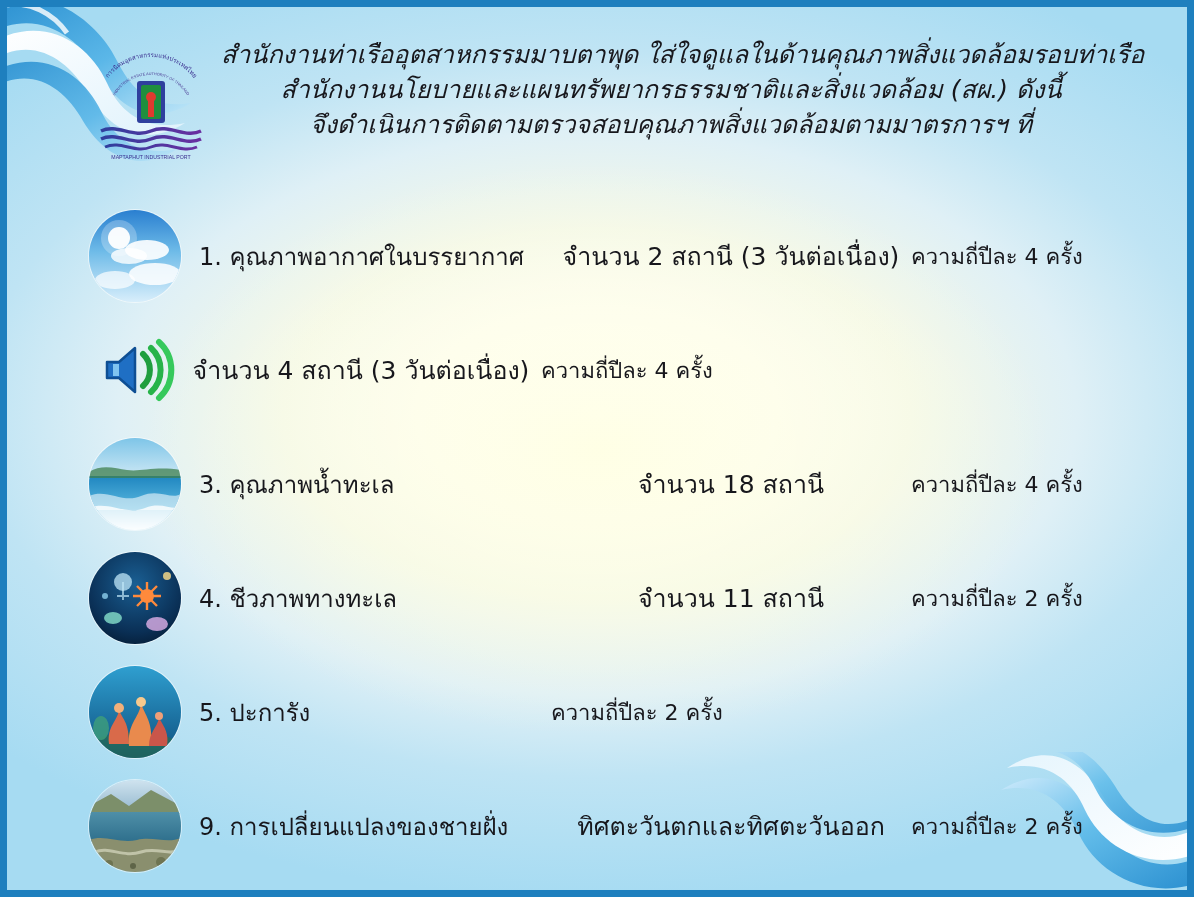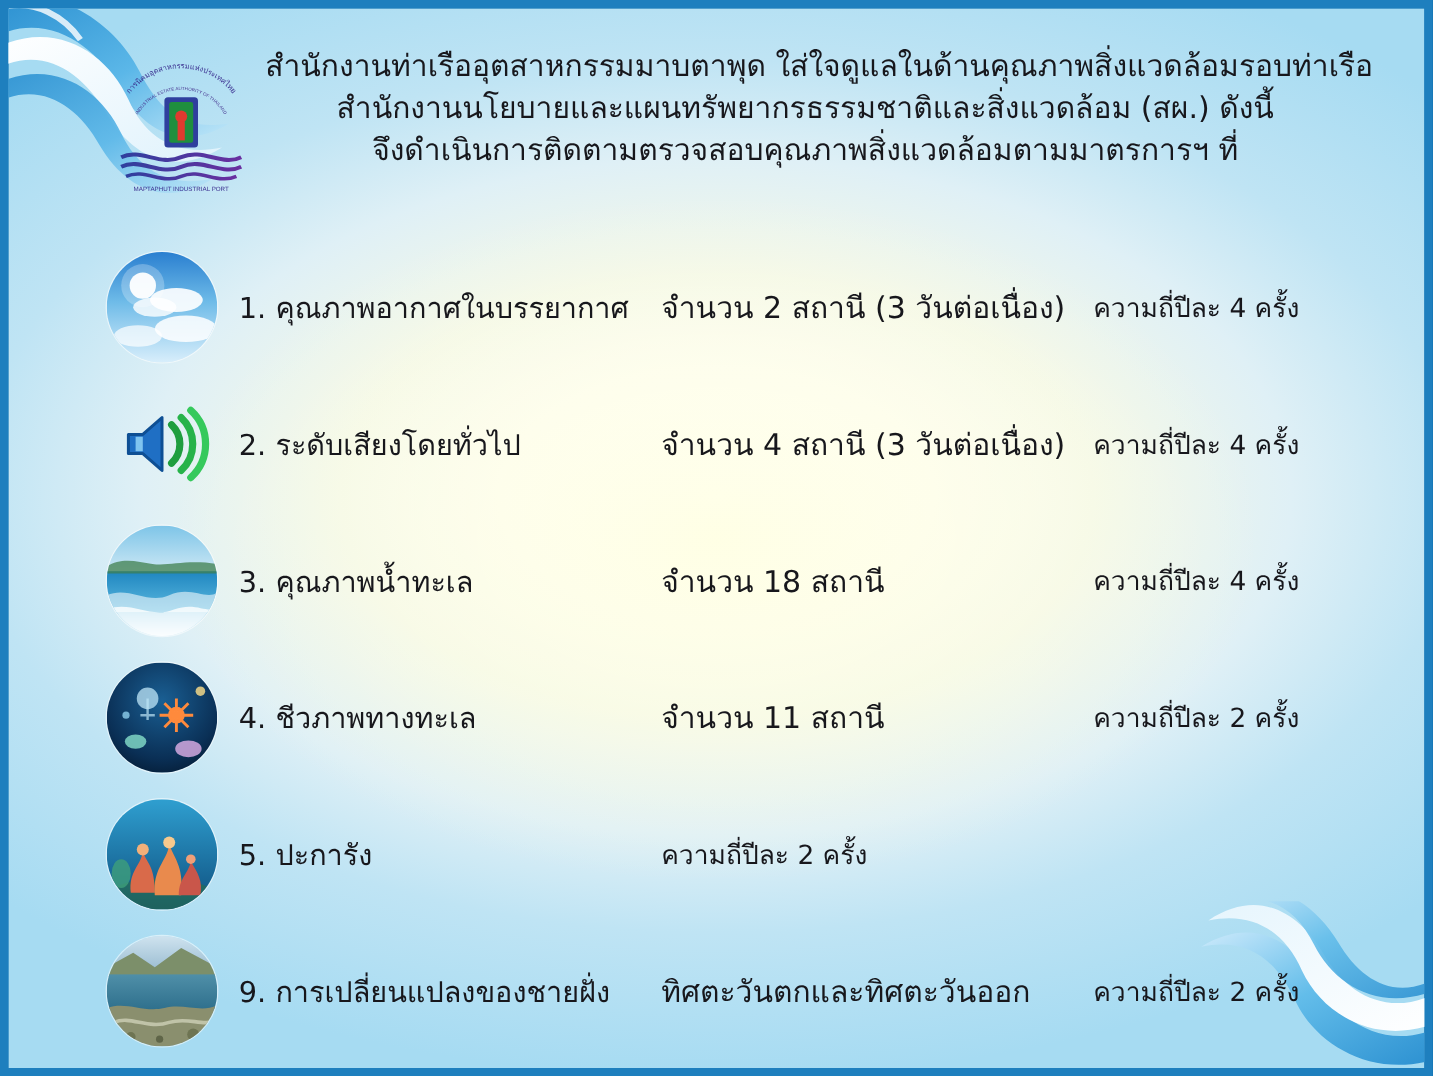--- a/index.html
+++ b/index.html
@@ -63,21 +63,21 @@
   .header-text {
     width: 900px;
     text-align: center;
     color: #17171c;
     font-family: "DejaVu Sans", "Liberation Sans", sans-serif;
     font-size: 25px;
     line-height: 1.40;
     letter-spacing: 0px;
     padding-top: 12px;
   }
-  .header-text div { white-space: nowrap; }
+  .header-text div { white-space: nowrap; font-style: italic; }
 
   
   .rows {
     position: absolute;
     left: 0;
     top: 192px;
     width: 1194px;
   }
   .row {
     position: relative;
@@ -104,20 +104,21 @@
     font-size: 24px;
     color: #17171c;
     white-space: nowrap;
   }
   .row-count {
     width: 360px;
     font-family: "DejaVu Sans", "Liberation Sans", sans-serif;
     font-size: 25px;
     color: #17171c;
     white-space: nowrap;
+    text-align: center;
   }
   .row-freq {
     font-family: "DejaVu Sans", "Liberation Sans", sans-serif;
     font-size: 22px;
     color: #17171c;
     white-space: nowrap;
   }
   
   .speaker-disc { background: transparent; box-shadow: none; }
 </style>
@@ -233,21 +234,20 @@
     <div class="row">
       <div class="thumb speaker-disc">
         <svg width="92" height="92" viewBox="0 0 92 92">
           <path d="M18,38 L30,38 L46,24 L46,68 L30,54 L18,54 Z" fill="#1f6fc4" stroke="#0e4f94" stroke-width="2.5" stroke-linejoin="round"></path>
           <path d="M24,40 L30,40 L30,52 L24,52 Z" fill="#7fc4f0"></path>
           <path d="M54,30 A22,22 0 0 1 54,62" stroke="#1f9e3f" stroke-width="6" fill="none" stroke-linecap="round"></path>
           <path d="M62,24 A30,30 0 0 1 62,68" stroke="#27b34a" stroke-width="6" fill="none" stroke-linecap="round"></path>
           <path d="M70,18 A38,38 0 0 1 70,74" stroke="#36c95c" stroke-width="6" fill="none" stroke-linecap="round"></path>
         </svg>
       </div>
-      <div class="row-label">2. ระดับเสียงโดยทั่วไป</div>
       <div class="row-count">จำนวน 4 สถานี (3 วันต่อเนื่อง)</div>
       <div class="row-freq">ความถี่ปีละ 4 ครั้ง</div>
     </div>
 
     <div class="row">
       <div class="thumb">
         <svg width="92" height="92" viewBox="0 0 92 92">
           <defs>
             <linearGradient id="seaSky" x1="0" y1="0" x2="0" y2="1">
               <stop offset="0%" stop-color="#7ec5e8"></stop>

